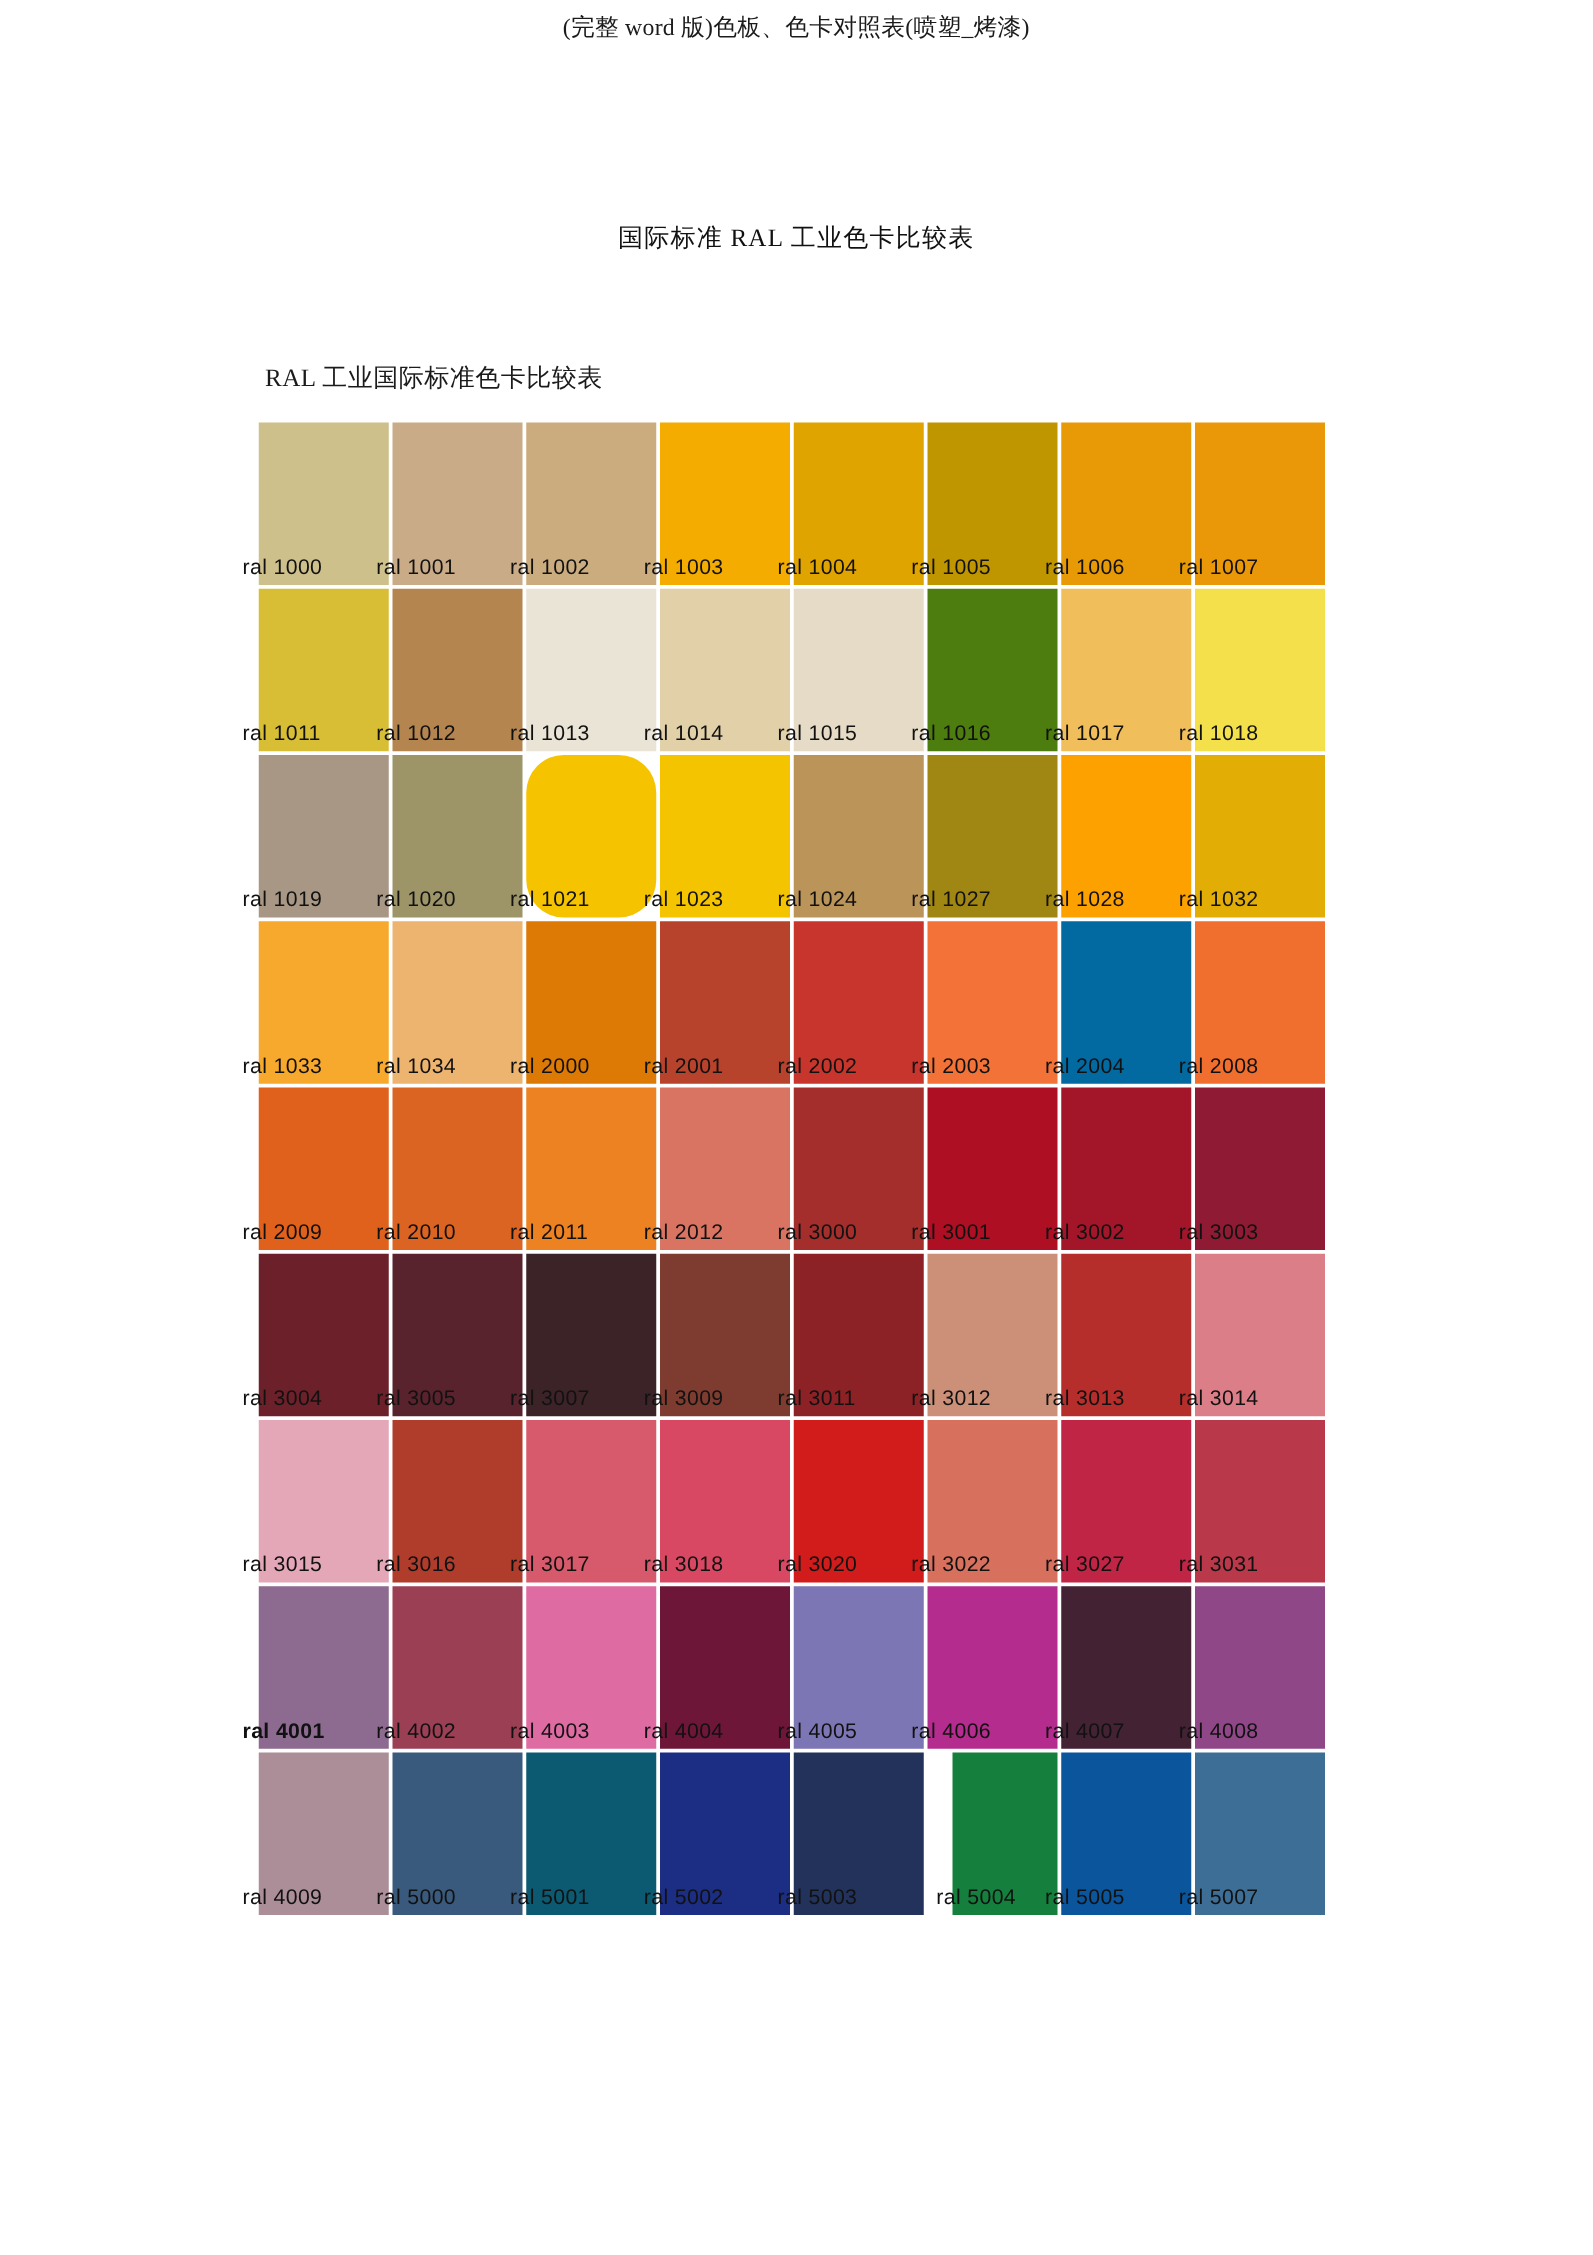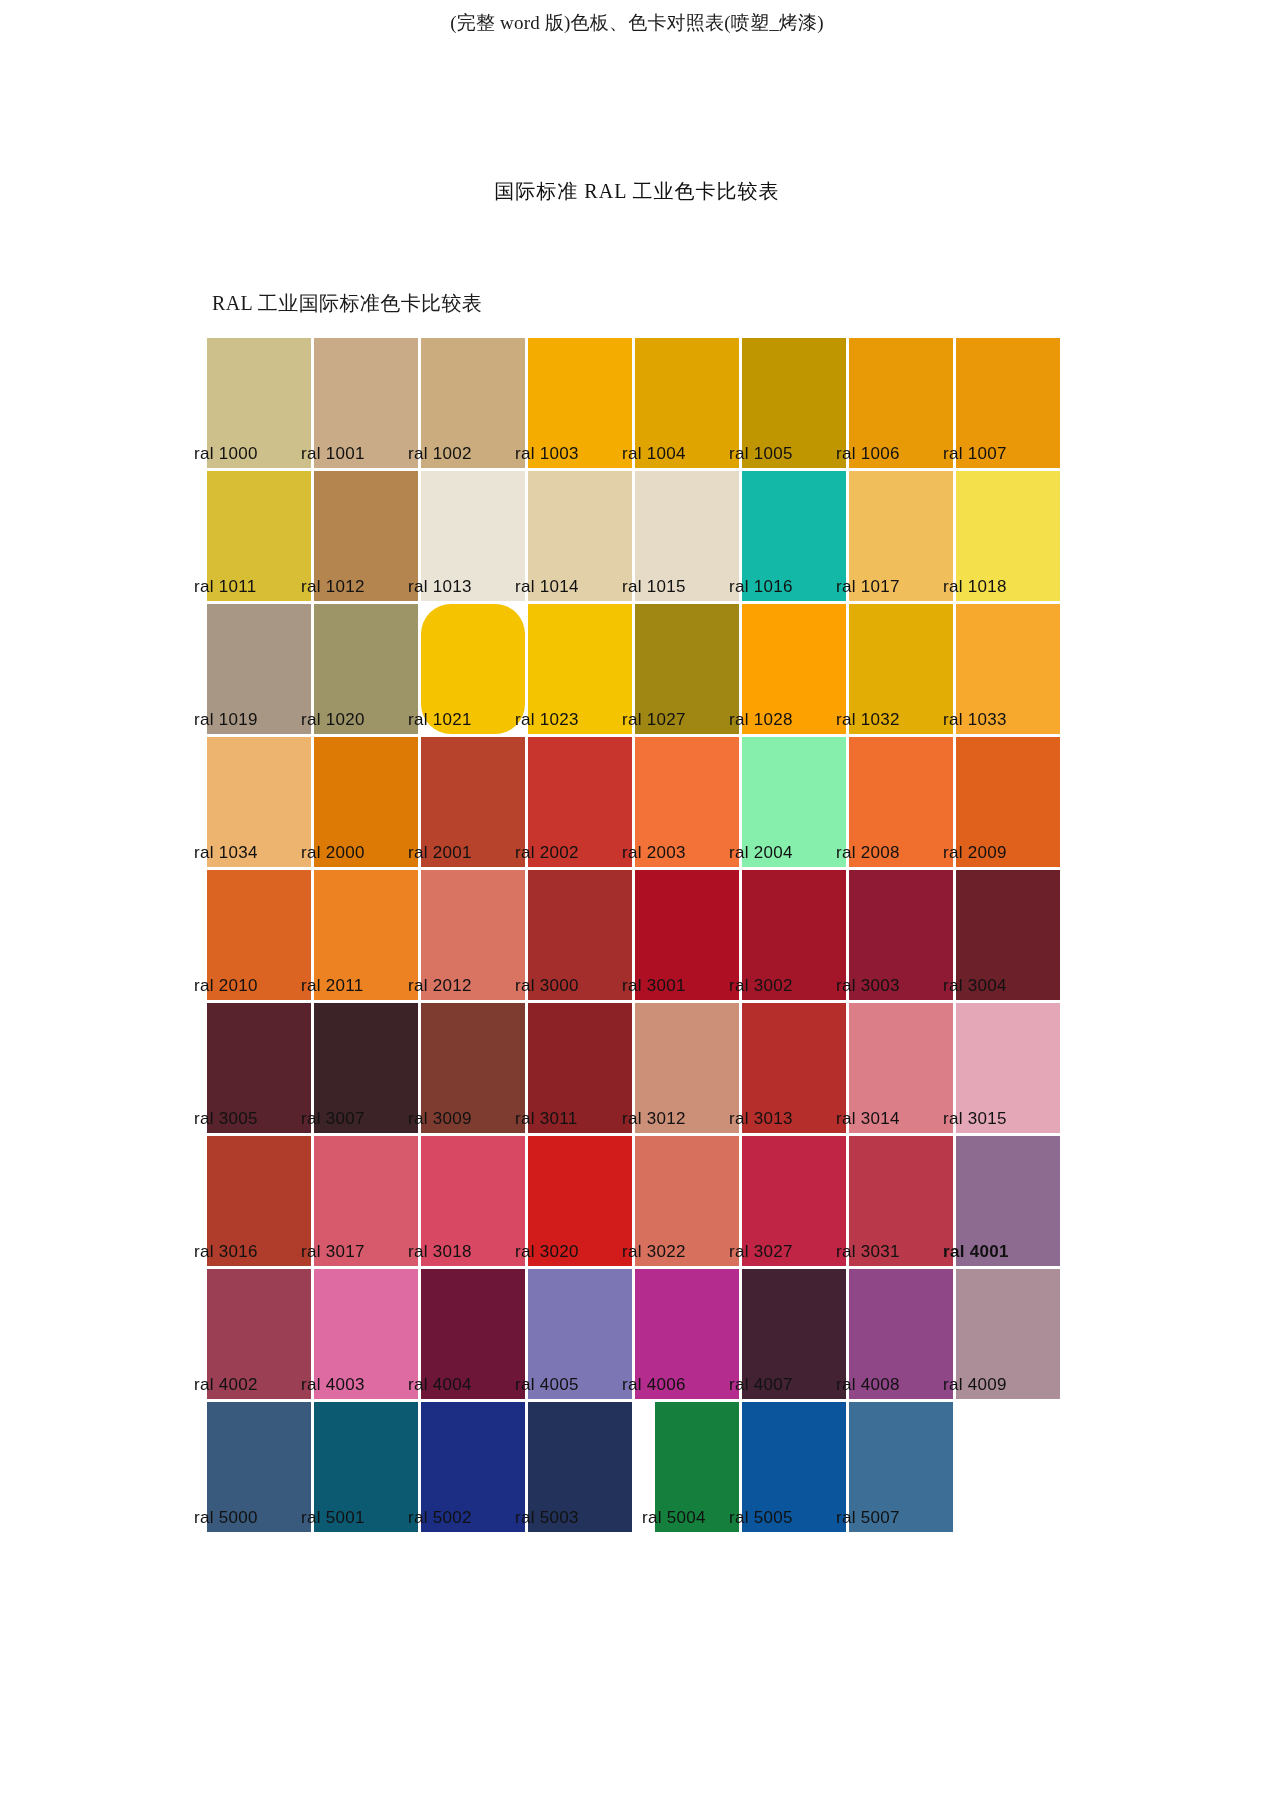--- a/index.html
+++ b/index.html
@@ -141,41 +141,44 @@
       </div>
       <div class="swatch" style="background: rgb(234, 228, 214);">
         <span class="swatch-label">ral 1013</span>
       </div>
       <div class="swatch" style="background: rgb(226, 208, 168);">
         <span class="swatch-label">ral 1014</span>
       </div>
       <div class="swatch" style="background: rgb(230, 219, 198);">
         <span class="swatch-label">ral 1015</span>
       </div>
-      <div class="swatch" style="background: #14b8a6;">
+      <div class="swatch" style="background: #4d7c0f;">
         <span class="swatch-label">ral 1016</span>
       </div>
       <div class="swatch" style="background: rgb(241, 190, 92);">
         <span class="swatch-label">ral 1017</span>
       </div>
       <div class="swatch" style="background: rgb(244, 224, 75);">
         <span class="swatch-label">ral 1018</span>
       </div>
       <div class="swatch" style="background: rgb(168, 151, 132);">
         <span class="swatch-label">ral 1019</span>
       </div>
       <div class="swatch" style="background: rgb(157, 148, 104);">
         <span class="swatch-label">ral 1020</span>
       </div>
       <div class="swatch" style="background: rgb(246, 195, 0); border-radius: 30px;">
         <span class="swatch-label">ral 1021</span>
       </div>
       <div class="swatch" style="background: rgb(245, 196, 0);">
         <span class="swatch-label">ral 1023</span>
       </div>
+      <div class="swatch" style="background: rgb(187, 148, 89);">
+        <span class="swatch-label">ral 1024</span>
+      </div>
       <div class="swatch" style="background: rgb(160, 134, 18);">
         <span class="swatch-label">ral 1027</span>
       </div>
       <div class="swatch" style="background: rgb(253, 161, 0);">
         <span class="swatch-label">ral 1028</span>
       </div>
       <div class="swatch" style="background: rgb(226, 174, 5);">
         <span class="swatch-label">ral 1032</span>
       </div>
       <div class="swatch" style="background: rgb(246, 169, 45);">
@@ -189,21 +192,21 @@
       </div>
       <div class="swatch" style="background: rgb(184, 67, 44);">
         <span class="swatch-label">ral 2001</span>
       </div>
       <div class="swatch" style="background: rgb(200, 53, 44);">
         <span class="swatch-label">ral 2002</span>
       </div>
       <div class="swatch" style="background: rgb(242, 114, 55);">
         <span class="swatch-label">ral 2003</span>
       </div>
-      <div class="swatch" style="background: #86efac; text-align: center;">
+      <div class="swatch" style="background: #0369a1; text-align: center;">
         <span class="swatch-label">ral 2004</span>
       </div>
       <div class="swatch" style="background: rgb(240, 111, 47);">
         <span class="swatch-label">ral 2008</span>
       </div>
       <div class="swatch" style="background: rgb(224, 97, 28);">
         <span class="swatch-label">ral 2009</span>
       </div>
       <div class="swatch" style="background: rgb(220, 100, 35);">
         <span class="swatch-label">ral 2010</span>

